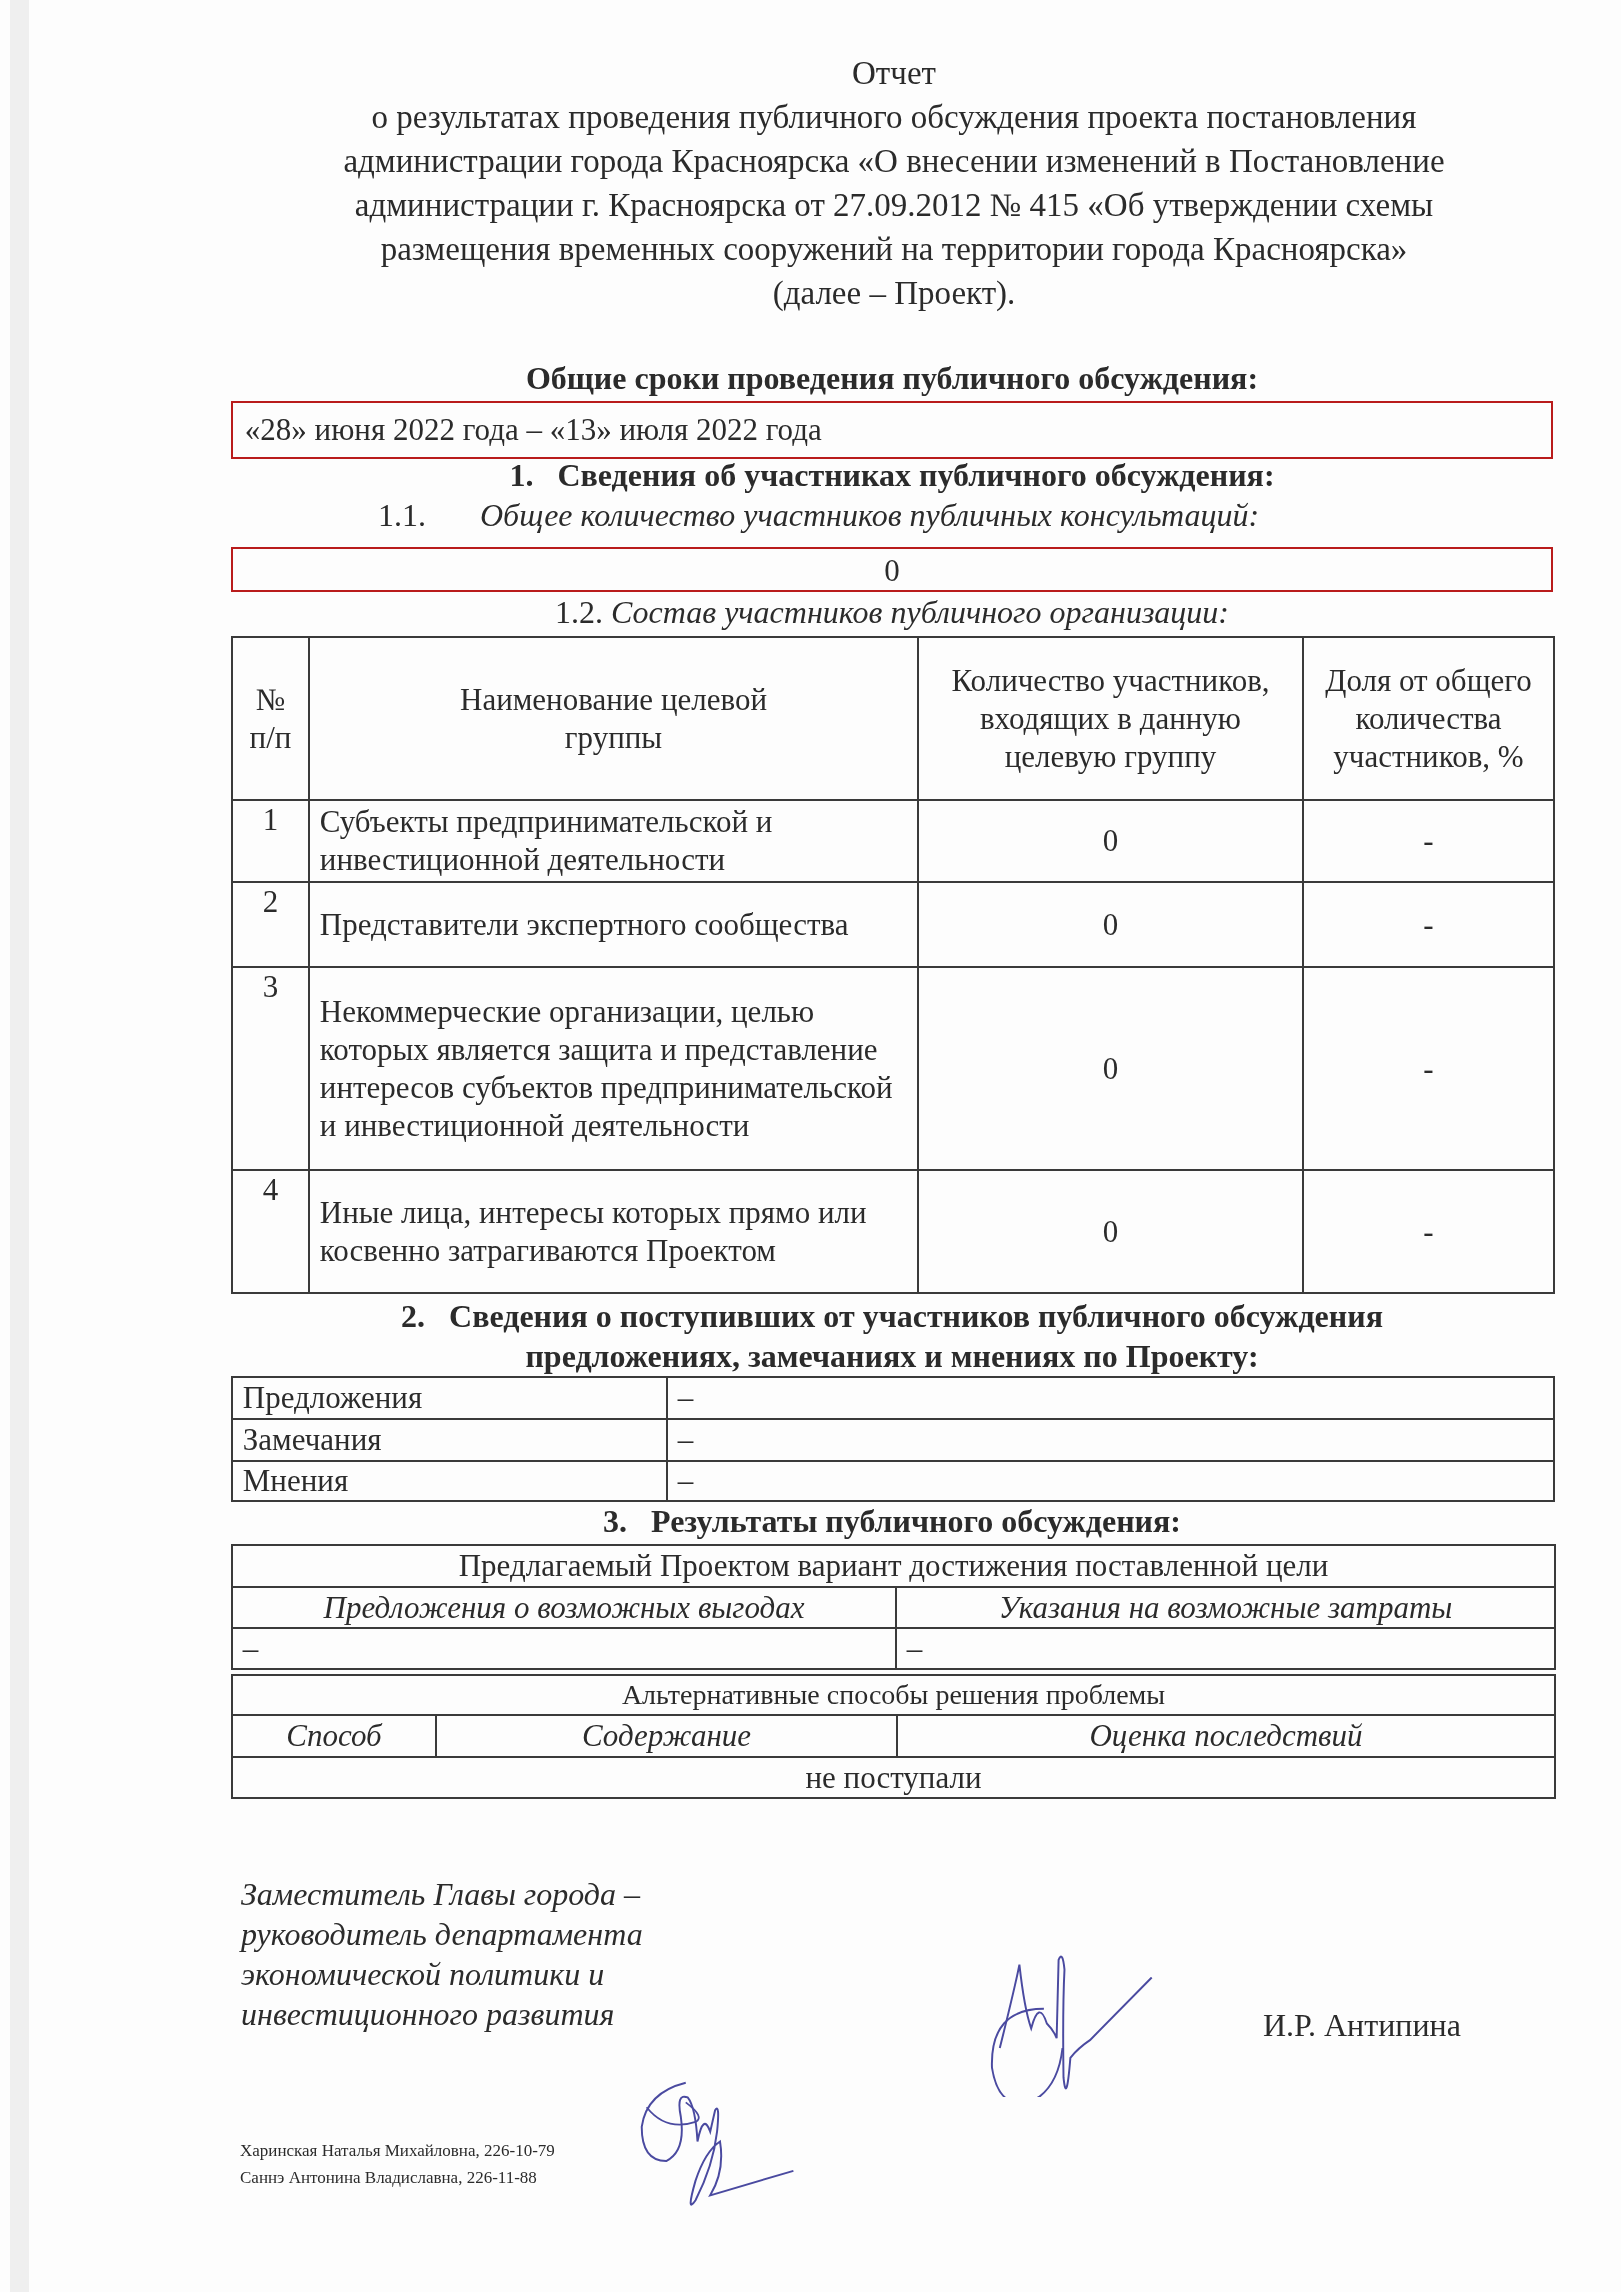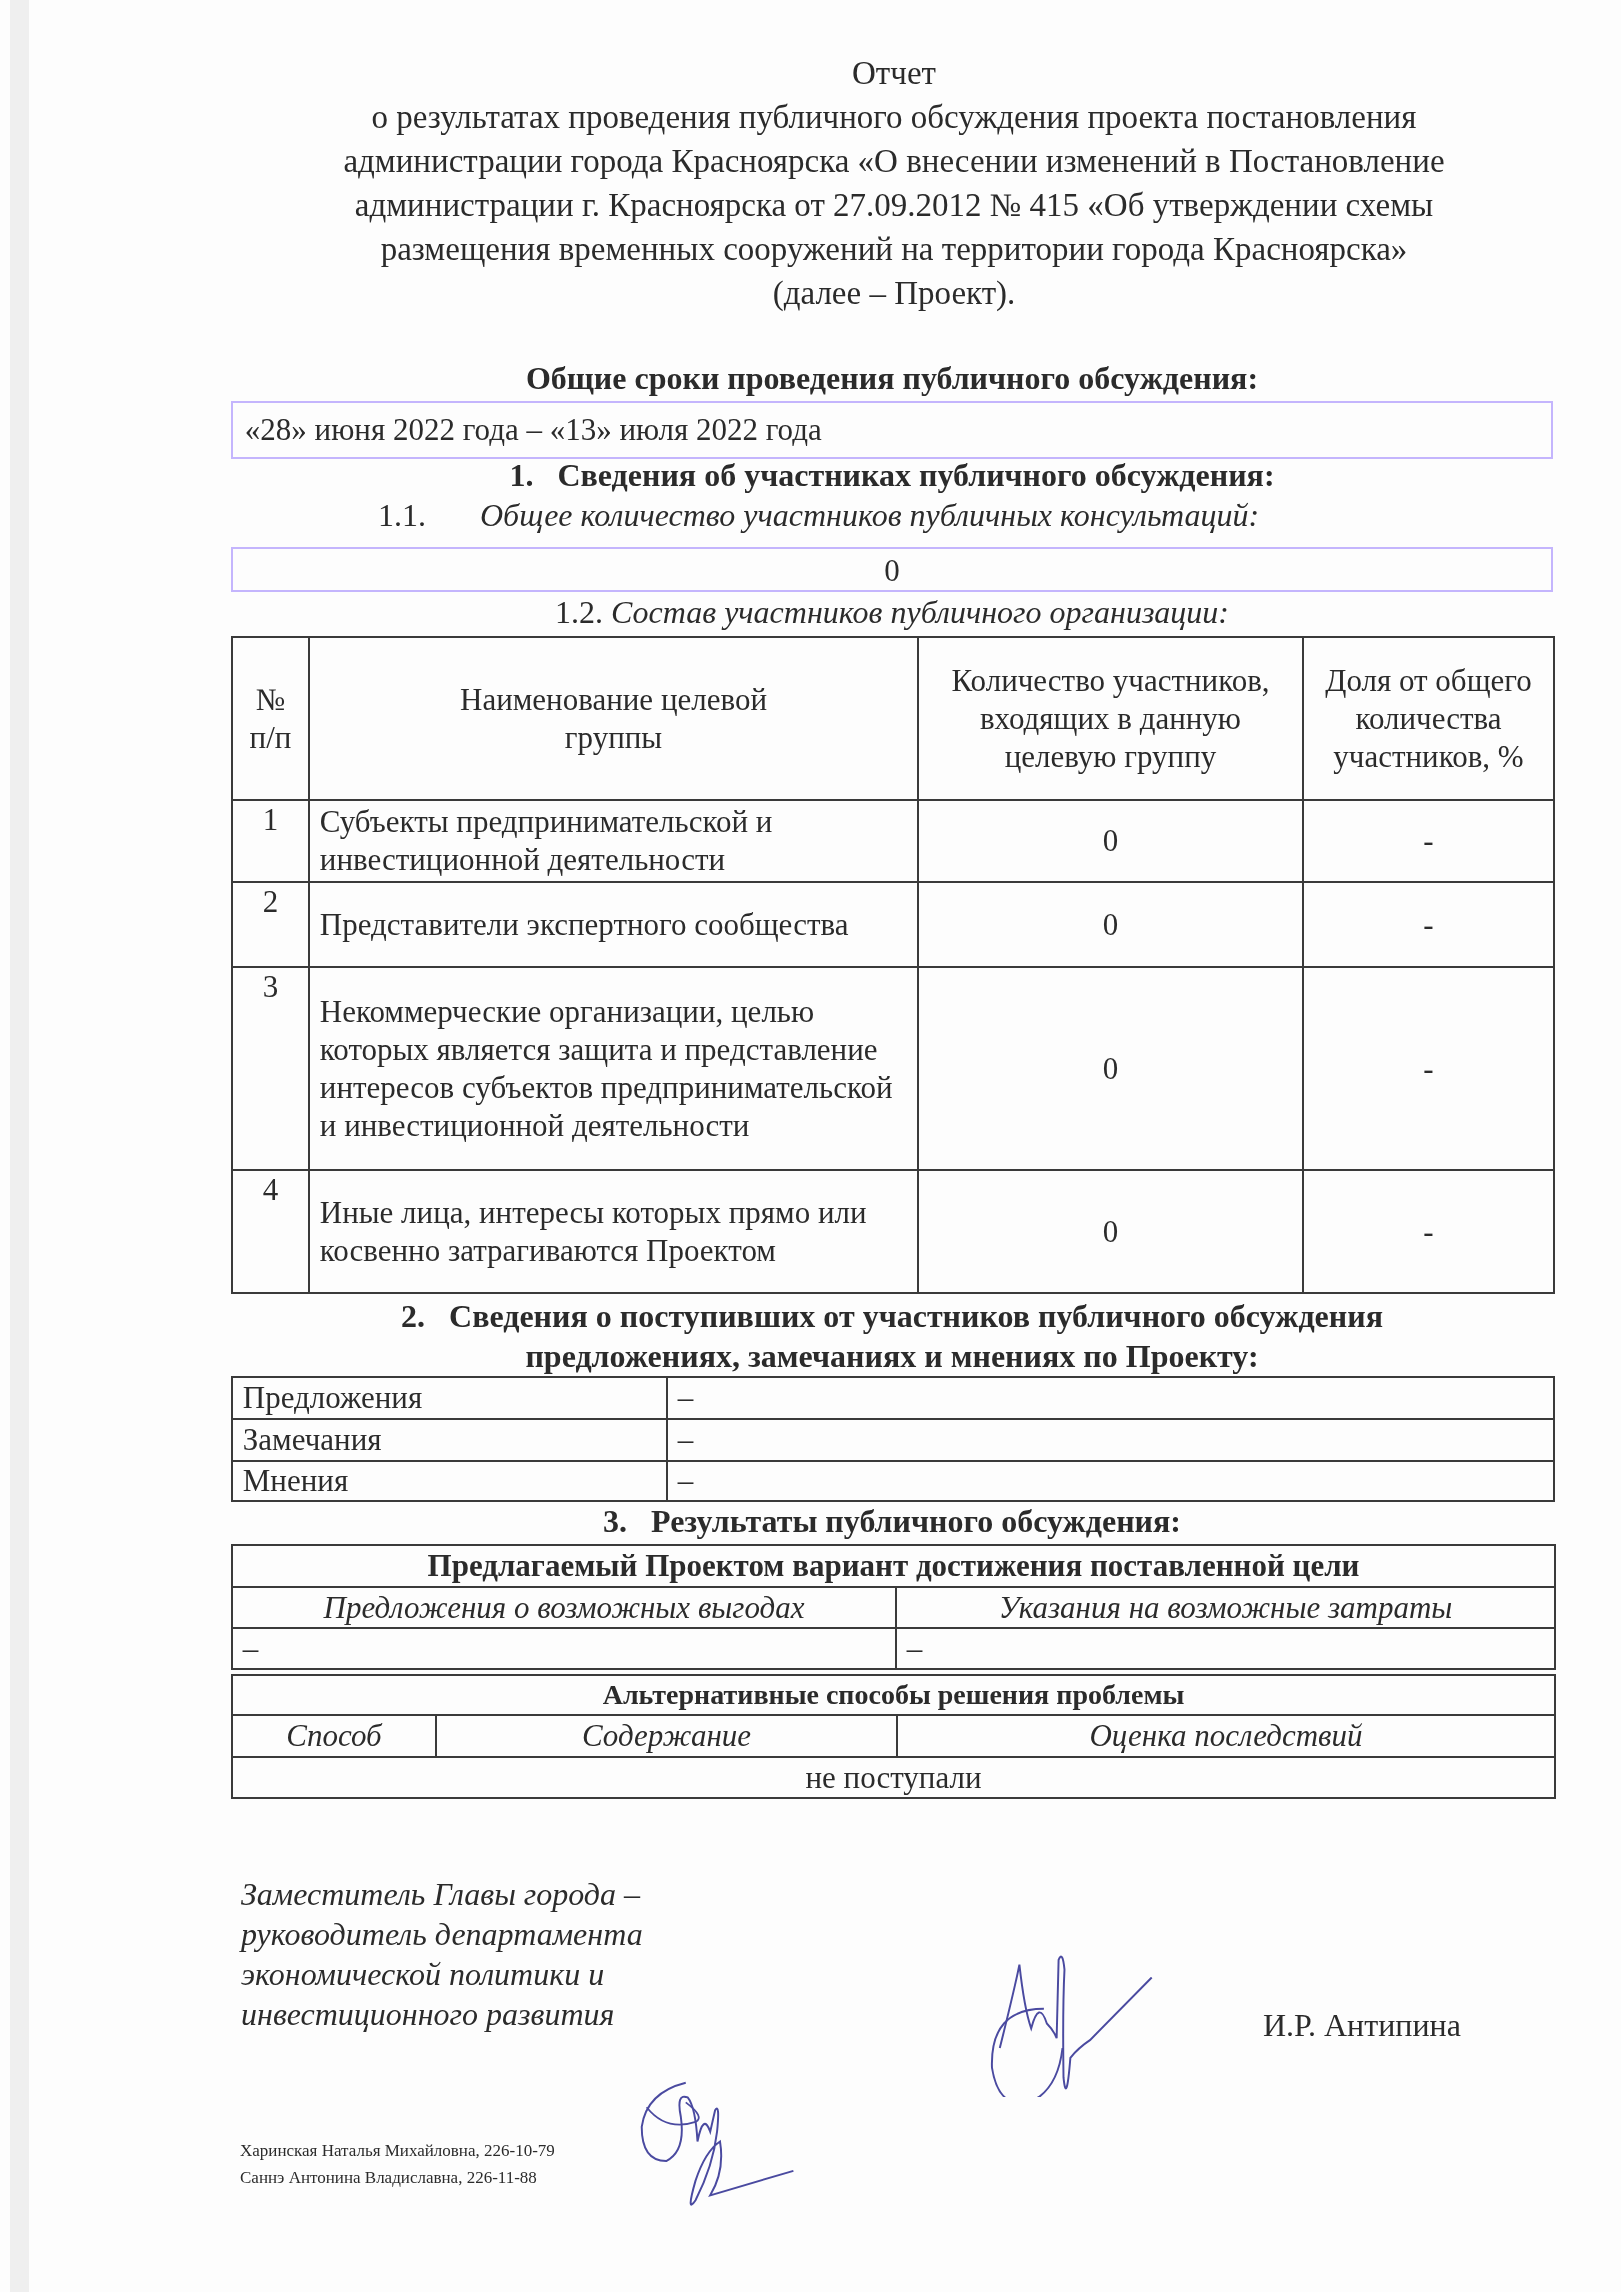--- a/index.html
+++ b/index.html
@@ -8,25 +8,25 @@
     background:#fdfdfd;
     font-family:"Liberation Serif", "DejaVu Serif", serif;
     color:#2b2b2b;
   }
   .scan-edge { position:absolute; left:9.8px; top:0; width:19.6px; height:2293px; background:#efefef; }
   .abs { position:absolute; }
   .center { text-align:center; }
   .title-block { left:235px; width:1318px; top:51px; font-size:33px; line-height:44px; text-align:center; }
   .h-bold { font-weight:bold; font-size:32px; }
   .h-ital { font-style:italic; font-size:32px; }
-  .box { position:absolute; border:2px solid #c4b5fd; box-sizing:border-box;padding-left:20px; }
+  .box { position:absolute; border:2px solid #b91c1c; box-sizing:border-box;padding-left:20px; }
   table.doc { position:absolute; border-collapse:collapse; table-layout:fixed; font-size:31px; line-height:38px; }
   table.doc td { border:2px solid #3a3a3a; padding:0 9.8px; vertical-align:middle; }
   .ital { font-style:italic; }
-  .bold { font-weight:bold; }
+  .bold { font-weight:normal; }
   .sig-block { left:241px; top:1874px; font-size:32px; line-height:40px;font-style:italic; }
   .name { left:1263px; top:2007px; font-size:32px; }
   .contacts { left:240px; top:2137px; font-size:17px; line-height:27.4px; }
   svg.signature { position:absolute; }
 </style>
 </head>
 <body>
 
 <div class="scan-edge"></div>
 

